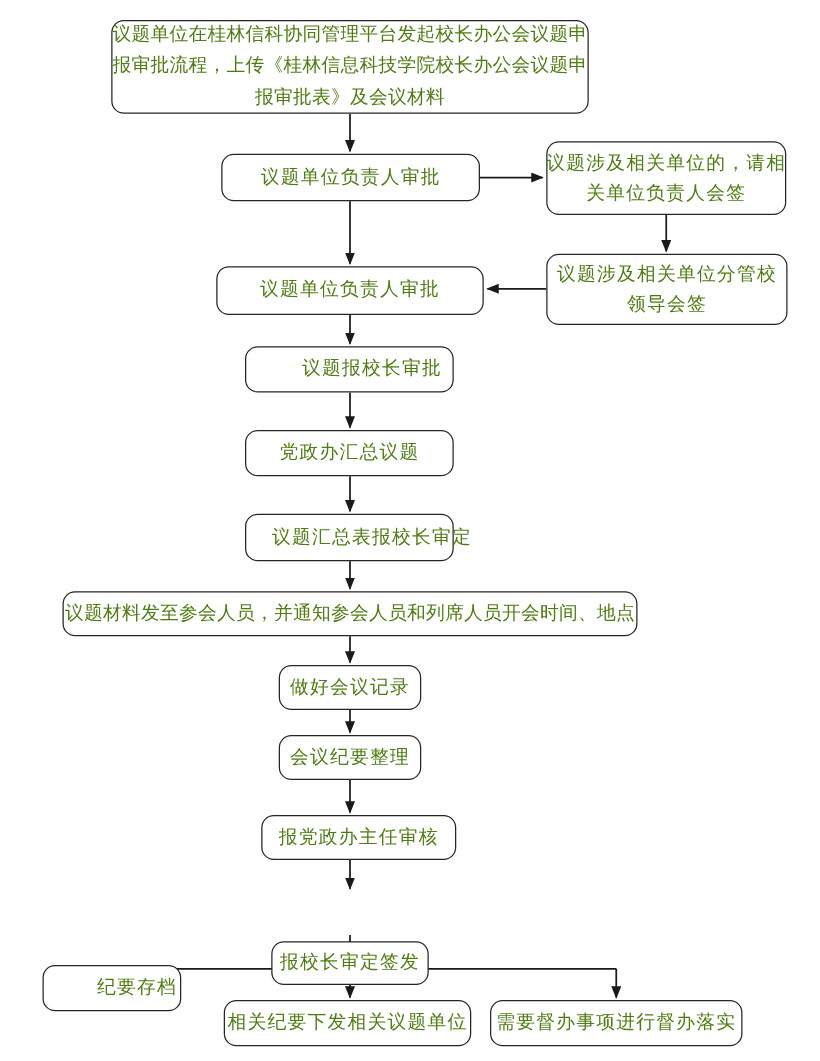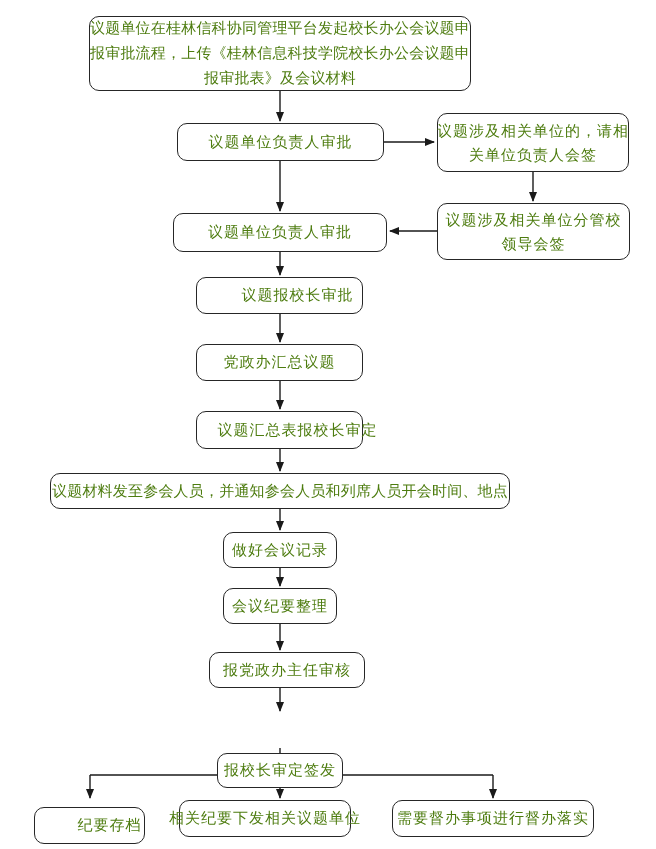--- a/index.html
+++ b/index.html
@@ -48,22 +48,22 @@
   #n-vp      { left: 173px; top: 213px; width: 214px; height: 39px; }
   #n-r2      { left: 437px; top: 203px; width: 193px; height: 57px; line-height: 24px; }
   #n-pres    { left: 196px; top: 277px; width: 167px; height: 37px; padding-left: 36px; }
   #n-office  { left: 196px; top: 344px; width: 167px; height: 37px; }
   #n-summary { left: 196px; top: 411px; width: 167px; height: 38px; padding-left: 36px; }
   #n-wide    { left: 50px;  top: 473px; width: 460px; height: 36px; }
   #n-record  { left: 223px; top: 532px; width: 114px; height: 36px; }
   #n-minutes { left: 223px; top: 588px; width: 114px; height: 36px; }
   #n-review  { left: 209px; top: 652px; width: 156px; height: 36px; }
   #n-sign    { left: 217px; top: 713px; width: 126px; height: 35px; margin-top: 40px; }
-  #n-archive { left: 34px;  top: 807px; width: 111px; height: 37px; padding-left: 40px; }
-  #n-issue   { left: 179px; top: 800px; width: 172px; height: 37px; }
+  #n-archive { left: 34px;  top: 772px; width: 111px; height: 37px; padding-left: 40px; }
+  #n-issue   { left: 179px; top: 800px; width: 198px; height: 37px; }
   #n-superv  { left: 392px; top: 800px; width: 202px; height: 37px; }
 </style>
 </head>
 <body>
 
 <div class="canvas">
 
   <svg class="edges" width="656" height="849" viewBox="0 0 656 849" fill="none" xmlns="http://www.w3.org/2000/svg">
     <defs>
       <marker id="arr" markerUnits="userSpaceOnUse" markerWidth="10" markerHeight="8" refX="9" refY="4" orient="auto">

